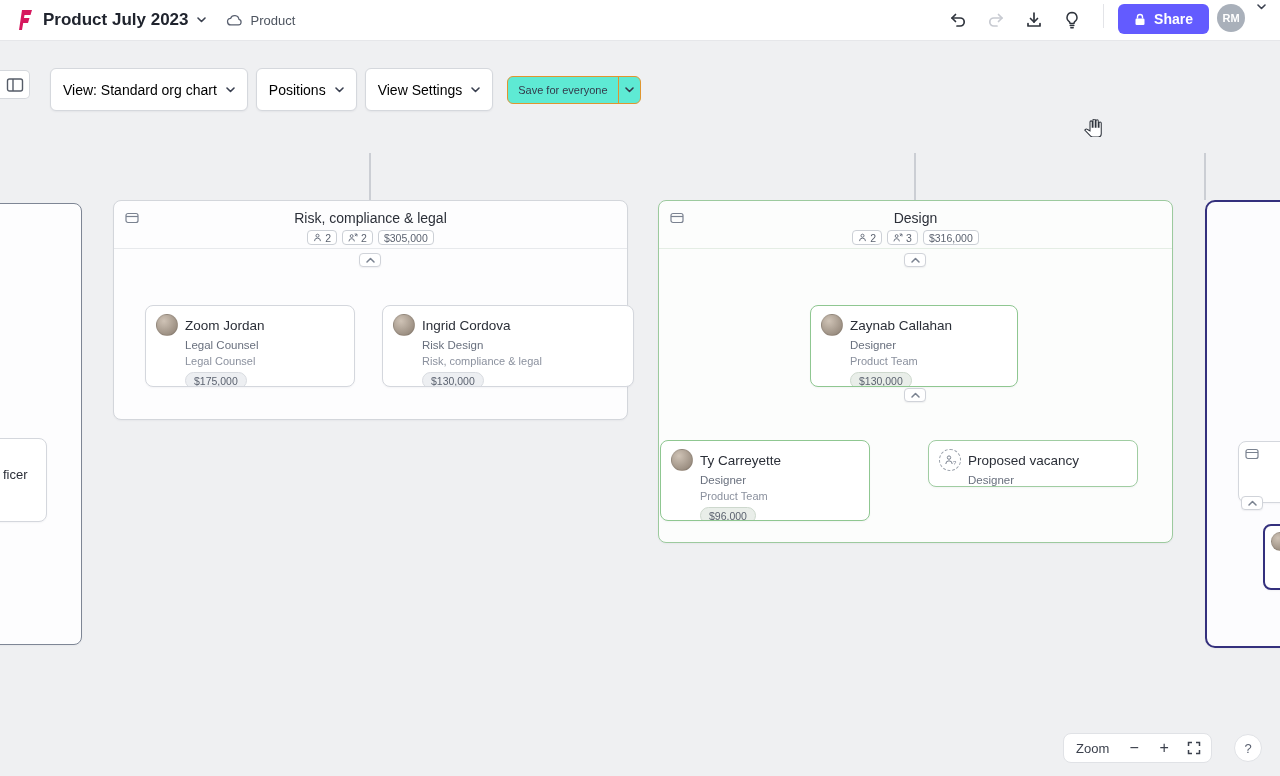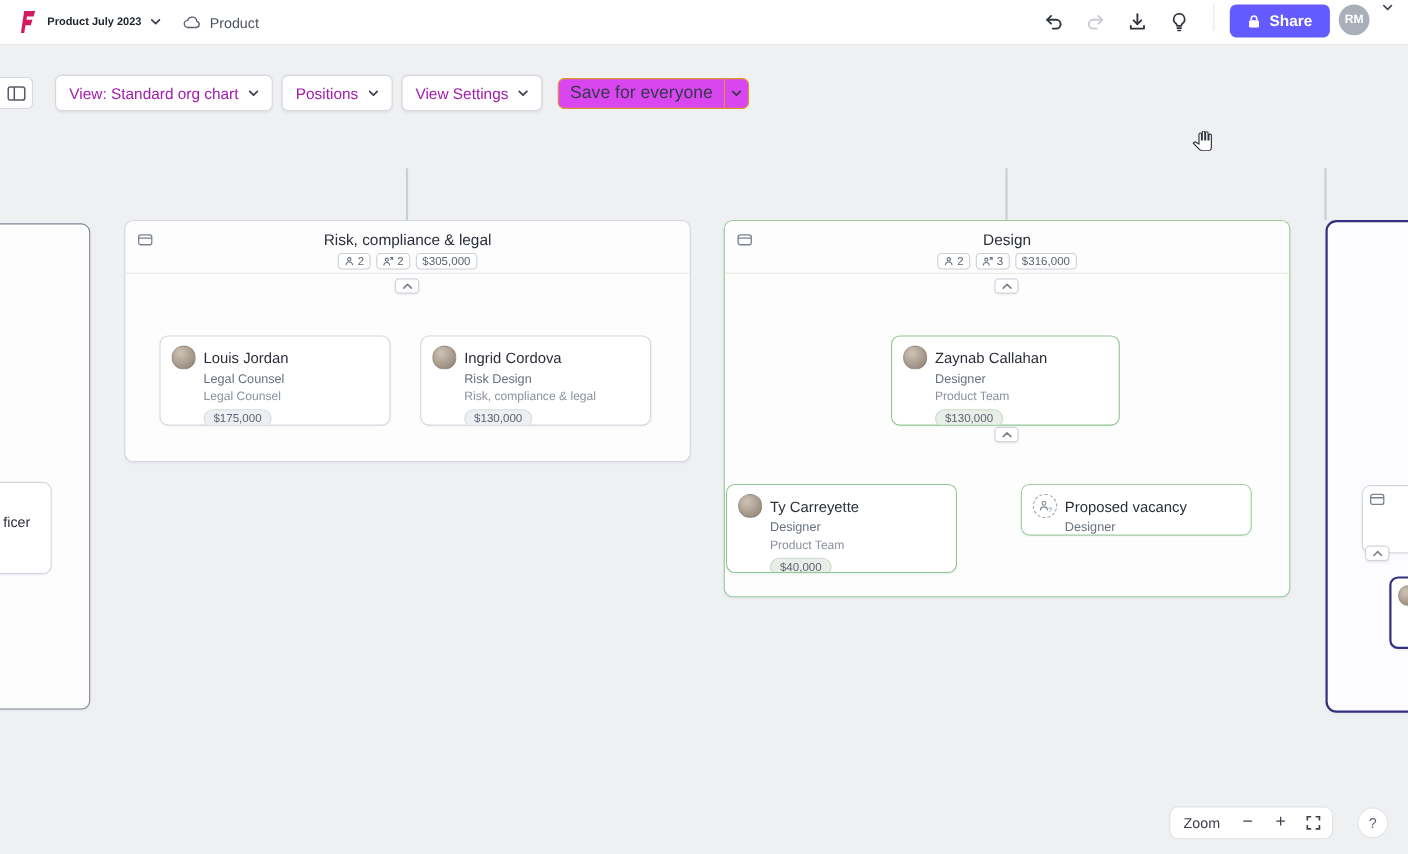--- a/index.html
+++ b/index.html
@@ -1,33 +1,33 @@
 <!DOCTYPE html>
 <html><head>
 <meta charset="utf-8">
 <style>
 *{margin:0;padding:0;box-sizing:border-box}
 html,body{width:1280px;height:776px}
 body{position:relative;font-family:"Liberation Sans",sans-serif;background:#eff0f2;overflow:hidden;color:#2b2f38}
 svg{display:block}
 
 .topbar{position:absolute;left:0;top:0;width:1280px;height:41px;background:#fff;border-bottom:1px solid #e6e7ea;display:flex;align-items:center;padding:0 14px;z-index:50}
-.doc-title{font-size:10px;font-weight:700;color:#20242e;margin-left:9px}
+.doc-title{font-size:17px;font-weight:700;color:#20242e;margin-left:9px}
 .tb-chev{margin-left:8px;color:#3c4250;display:flex;align-items:center}
 .online{display:flex;align-items:center;gap:7px;margin-left:20px;color:#4e5560;font-size:13px}
 .tb-right{margin-left:auto;display:flex;align-items:flex-start;gap:4px}
 .icon-btn{width:34px;height:32px;display:flex;align-items:center;justify-content:center;border-radius:6px}
 .divider{width:1px;height:24px;background:#e3e4e8;margin:0 10px}
 .share-btn{height:30px;padding:0 16px;background:#635bff;border-radius:6px;color:#fff;font-size:14px;font-weight:700;display:flex;align-items:center;gap:8px}
 .avatar-btn{width:28px;height:28px;border-radius:50%;background:#a9b0ba;color:#fff;font-size:11px;font-weight:700;display:flex;align-items:center;justify-content:center;margin-left:4px}
 
 .toolbar{position:absolute;left:50px;top:68px;display:flex;gap:8px;align-items:center;z-index:40}
-.drop-btn{height:33px;background:#fff;border:1px solid #d5d8dd;border-radius:6px;display:flex;align-items:center;gap:9px;padding:0 12px;font-size:14px;color:#a21caf;box-shadow:0 1px 2px rgba(16,24,40,.05)}
+.drop-btn{height:43px;background:#fff;border:1px solid #d5d8dd;border-radius:6px;display:flex;align-items:center;gap:9px;padding:0 12px;font-size:14px;color:#000000;box-shadow:0 1px 2px rgba(16,24,40,.05)}
 .drop-btn .chev{color:#3a4050}
-.save-btn{height:28px;margin-left:6px;background:#d946ef;border:1px solid #df9530;border-radius:6px;display:flex;align-items:stretch;font-size:16px;color:#343a4b;overflow:hidden}
+.save-btn{height:28px;margin-left:6px;background:#5eead4;border:1px solid #df9530;border-radius:6px;display:flex;align-items:stretch;font-size:11px;color:#343a4b;overflow:hidden}
 .save-main{display:flex;align-items:center;padding:0 10px}
 .save-chev{display:flex;align-items:center;justify-content:center;width:22px;border-left:1px solid #df9530;color:#343a4b}
 .panel-btn{position:absolute;left:0;top:70px;width:30px;height:29px;background:#fff;border:1px solid #d5d8dd;border-left:none;border-radius:0 5px 5px 0;display:flex;align-items:center;justify-content:center;z-index:40}
 
 .conn{position:absolute;background:#cbced4;z-index:1}
 .conn-split{position:absolute;border:1.5px solid #cbced4;border-bottom:none;border-radius:10px 10px 0 0;z-index:1}
 .group-card{position:absolute;background:#fdfdfe;border:1px solid #d3d6db;border-radius:8px;z-index:2;box-shadow:0 1px 2px rgba(16,24,40,.04)}
 .group-green{border-color:#9cca9e;background:#fcfdfc}
 .group-head{position:relative;height:48px;border-bottom:1px solid #e7e9ec;text-align:center;padding-top:9px}
 .group-green .group-head{border-bottom-color:#e4ede4}
@@ -213,29 +213,29 @@
 </div>
 <div class="collapse" style="left:359px;top:253px">
   <svg width="9" height="6" viewBox="0 0 9 6">
       <path d="M1 5l3.5-3.5L8 5" fill="none" stroke="#7a8290" stroke-width="1.5" stroke-linecap="round" stroke-linejoin="round"></path>
     </svg>
 </div>
 
 <div class="member" style="left:145px;top:305px;width:210px;height:82px">
   <div class="m-head">
       <span class="avatar"></span>
-    <span class="m-name">Louis Jordan</span>
+    <span class="m-name">Zoom Jordan</span>
     </div>
   <div class="m-body">
     <div class="m-role">Legal Counsel</div>
     <div class="m-team">Legal Counsel</div>
     <span class="pill">$175,000</span>
   </div>
 </div>
-<div class="member" style="left:382px;top:305px;width:210px;height:82px">
+<div class="member" style="left:382px;top:305px;width:252px;height:82px">
   <div class="m-head">
       <span class="avatar"></span>
     <span class="m-name">Ingrid Cordova</span>
     </div>
   <div class="m-body">
     <div class="m-role">Risk Design</div>
     <div class="m-team">Risk, compliance &amp; legal</div>
     <span class="pill">$130,000</span>
   </div>
 </div>
@@ -295,21 +295,21 @@
 </div>
 
 <div class="member member-green" style="left:660px;top:440px;width:210px;height:81px">
   <div class="m-head">
       <span class="avatar"></span>
     <span class="m-name">Ty Carreyette</span>
     </div>
   <div class="m-body">
     <div class="m-role">Designer</div>
     <div class="m-team">Product Team</div>
-    <span class="pill">$40,000</span>
+    <span class="pill">$96,000</span>
   </div>
 </div>
 
 <div class="member" style="left:928px;top:440px;width:210px;height:47px;border:1px solid #a0cda2">
   <div class="m-head">
     <span class="vac-avatar">
       <svg width="13" height="12" viewBox="0 0 13 12" fill="none" stroke="#7a8290" stroke-width="1">
           <circle cx="5" cy="3.6" r="1.7"></circle>
           <path d="M1.8 10a3.2 3.2 0 0 1 6.4 0"></path>
           <text x="9" y="11" font-size="6" fill="#7a8290" stroke="none">?</text>

